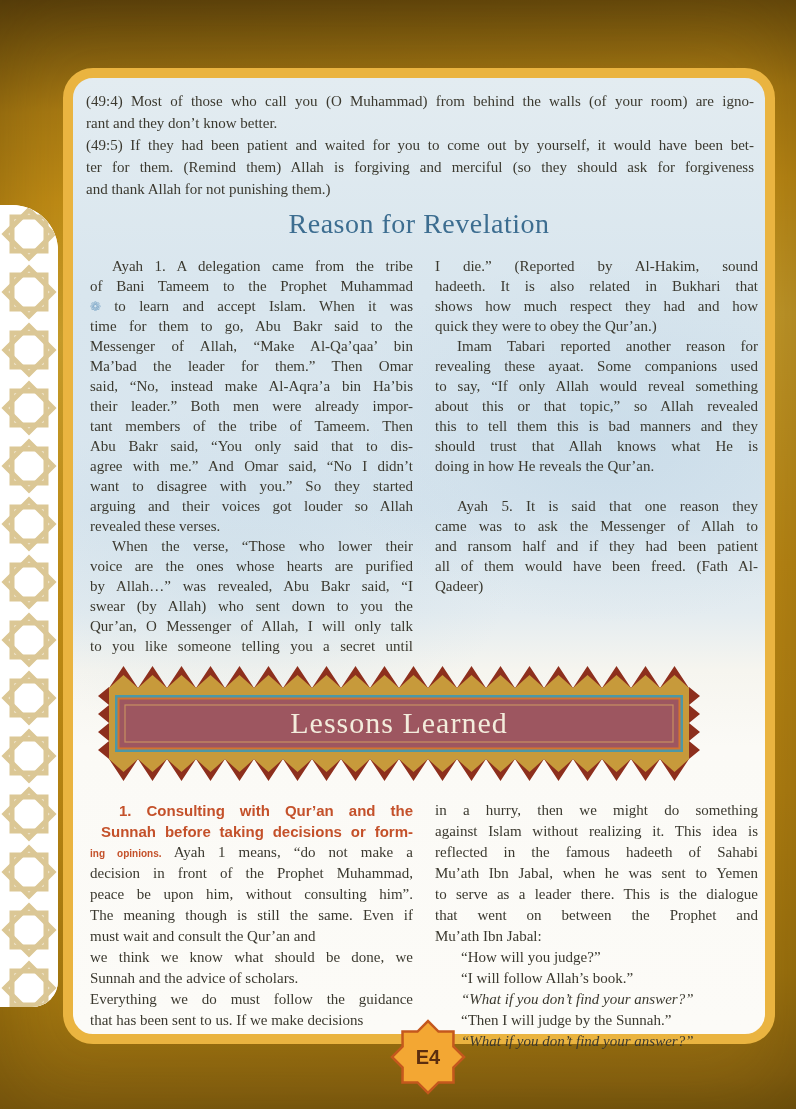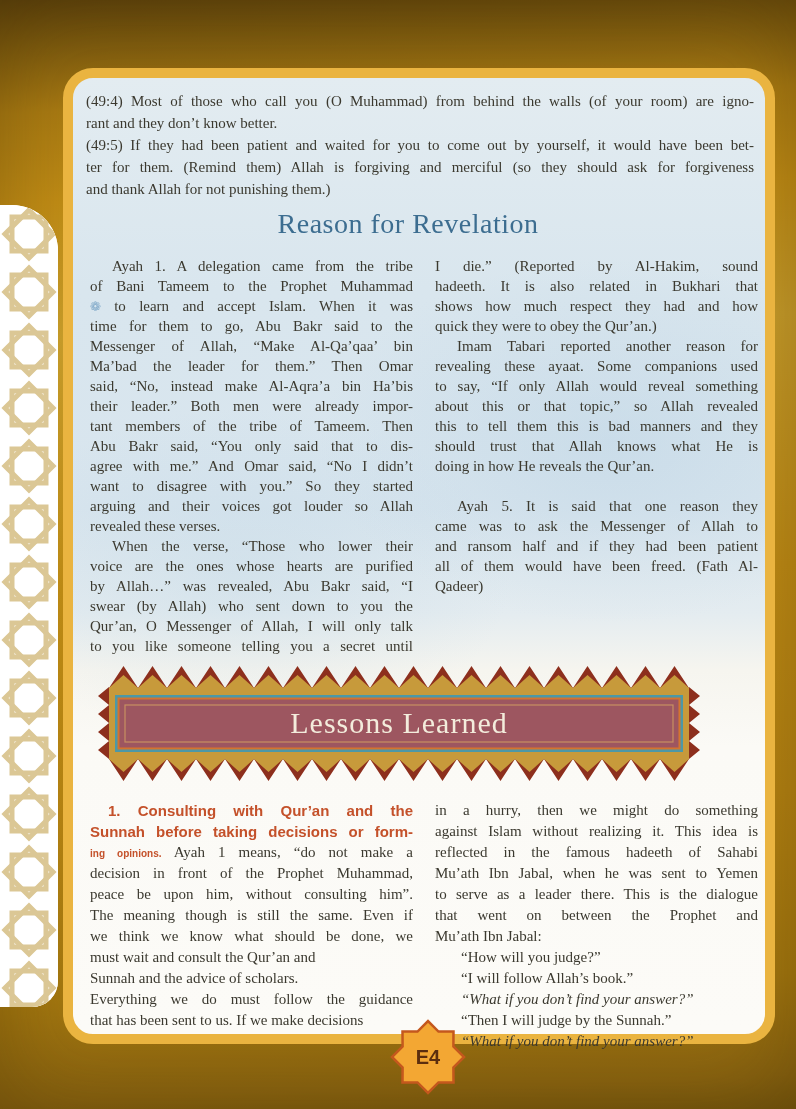--- a/index.html
+++ b/index.html
@@ -25,31 +25,31 @@
   }
   .txt{color:#3b392f;}
   .intro{position:absolute;left:86px;top:90px;width:668px;font-size:15px;}
   .intro .ln{height:22px;line-height:22px;}
   .ln{
     text-align:justify;text-align-last:justify;overflow:hidden;white-space:nowrap;
   }
   .end{text-align-last:left;}
   .first{text-indent:22px;}
   .heading{
-    position:absolute;left:62px;top:208px;width:692px;text-align:center;
+    position:absolute;left:73px;top:208px;width:692px;text-align:center;
     font-size:28px;color:#3c6d90;letter-spacing:.5px;
   }
   .cols{position:absolute;left:90px;width:668px;display:flex;gap:22px;}
   .cols .col{width:323px;font-size:15px;}
   .cols-top{top:256px;}
   .cols-top .ln{height:20px;line-height:20px;}
   .cols-bottom{top:800px;}
   .cols-bottom .ln{height:21px;line-height:21px;}
   .pbuh{color:#7fa8c8;font-size:13px;font-family:"DejaVu Sans",sans-serif;}
-  .orange{color:#c4512a;font-family:"Liberation Sans",sans-serif;font-weight:bold;font-size:15px;}
+  .orange{color:#c4512a;font-family:"Liberation Sans",sans-serif;font-weight:bold;font-size:15px;margin-left:11px;}
   .orange.first{text-indent:18px;}
   .orange-part{color:#c4512a;font-family:"Liberation Sans",sans-serif;font-weight:bold;font-size:10px;}
   .dlg{text-align-last:left;padding-left:26px;}
   .it{font-style:italic;}
   .blank{}
   
   .banner{position:absolute;left:95px;top:662px;width:608px;height:122px;}
   
   .starbadge{position:absolute;left:388px;top:1017px;width:80px;height:80px;}
 </style>
@@ -153,22 +153,22 @@
   </div>
 
   <div class="cols cols-bottom txt">
     <div class="col">
       <div class="ln orange first">1. Consulting with Qur’an and the</div>
       <div class="ln orange">Sunnah before taking decisions or form-</div>
       <div class="ln"><span class="orange-part">ing opinions.</span> <span>Ayah 1 means, “do not make a</span></div>
       <div class="ln">decision in front of the Prophet Muhammad,</div>
       <div class="ln">peace be upon him, without consulting him”.</div>
       <div class="ln">The meaning though is still the same. Even if</div>
+      <div class="ln end">must wait and consult the Qur’an and</div>
       <div class="ln">we think we know what should be done, we</div>
-      <div class="ln end">must wait and consult the Qur’an and</div>
       <div class="ln end">Sunnah and the advice of scholars.</div>
       <div class="ln">Everything we do must follow the guidance</div>
       <div class="ln end">that has been sent to us. If we make decisions</div>
     </div>
     <div class="col">
       <div class="ln">in a hurry, then we might do something</div>
       <div class="ln">against Islam without realizing it. This idea is</div>
       <div class="ln">reflected in the famous hadeeth of Sahabi</div>
       <div class="ln">Mu’ath Ibn Jabal, when he was sent to Yemen</div>
       <div class="ln">to serve as a leader there. This is the dialogue</div>

